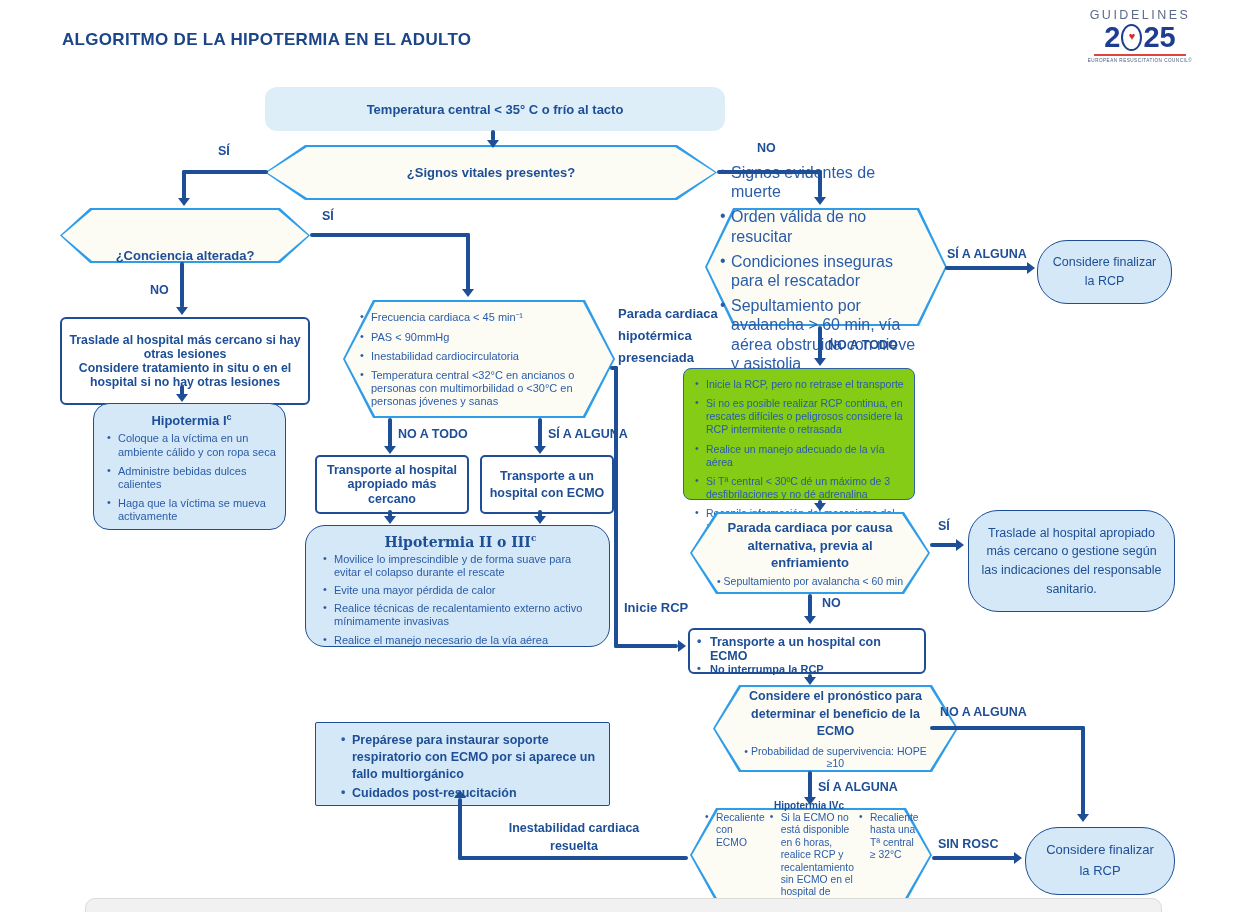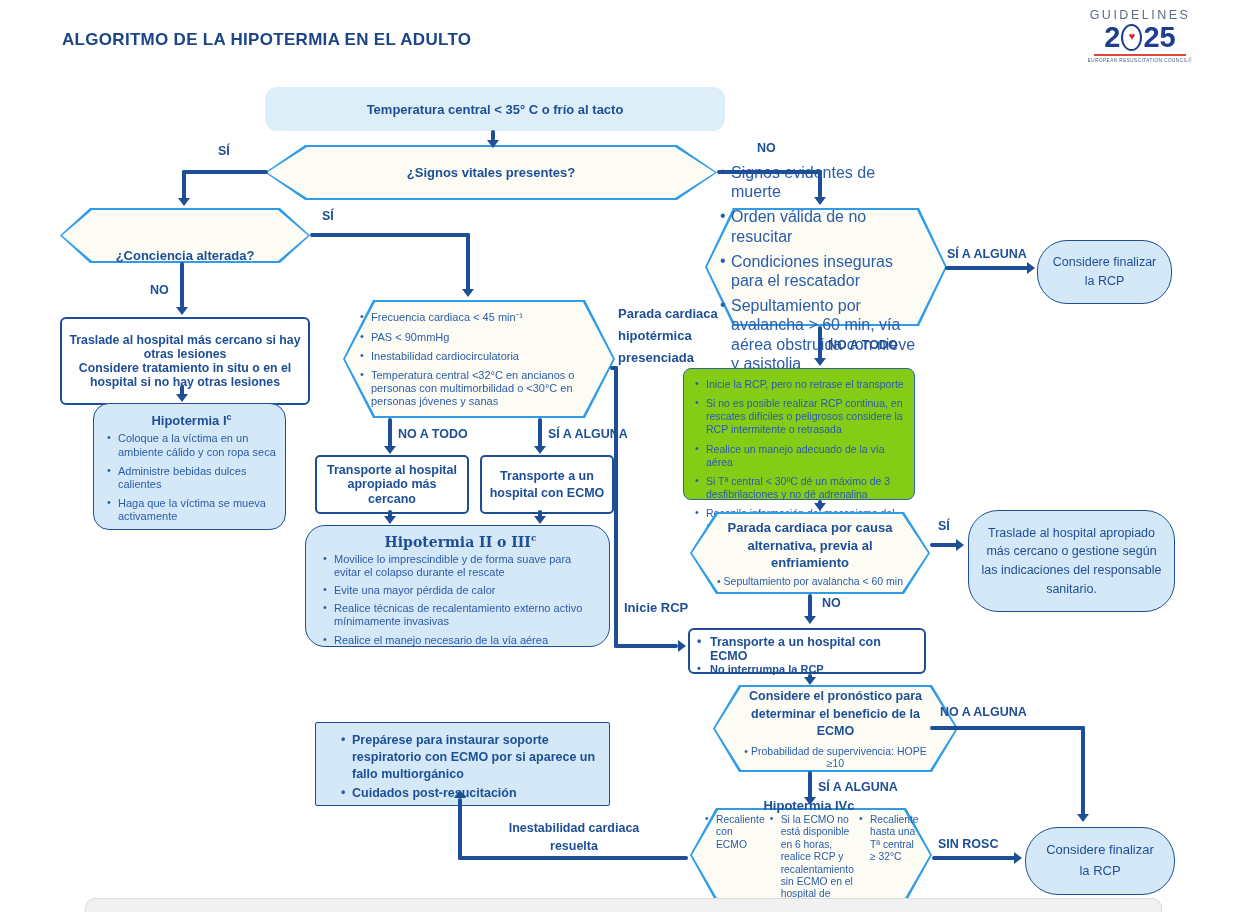--- a/index.html
+++ b/index.html
@@ -185,21 +185,21 @@
     <div class="hex-content" style="align-items:center;padding:6px 22px;box-sizing:border-box;text-align:center;">
       <div style="font-weight:bold;font-size:12.5px;line-height:1.4;">Considere el pronóstico para determinar el beneficio de la ECMO</div>
       <div style="font-size:10.5px;margin-top:4px;color:var(--bullet);">•&nbsp;<span>Probabilidad de supervivencia: HOPE ≥10</span></div>
     </div>
   </div>
 
   <div class="hex" style="left:690px;top:808px;width:242px;height:94px;--cut:26px;">
     <div class="hex-border"></div>
     <div class="hex-fill"></div>
     <div class="hex-content" style="padding:5px 18px 4px 14px;box-sizing:border-box;">
-      <div class="node-title" style="font-size:13px;">Hipotermia IVc</div>
+      <div class="node-title" style="font-size:10px;">Hipotermia IVc</div>
       <div style="font-size:10.3px;line-height:1.2;display:flex;flex-direction:row;gap:4px;margin-top:1px;">
         <div class="bi">Recaliente con ECMO</div>
         <div class="bi">Si la ECMO no está disponible en 6 horas, realice RCP y recalentamiento sin ECMO en el hospital de zona</div>
         <div class="bi">Recaliente hasta una Tª central ≥ 32°C</div>
       </div>
     </div>
   </div>
 
   <div class="abs stadium" style="left:1025px;top:827px;width:148px;height:66px;border-radius:33px;font-size:13px;line-height:1.6;">
     <span style="padding:0 14px;">Considere finalizar la RCP</span>

